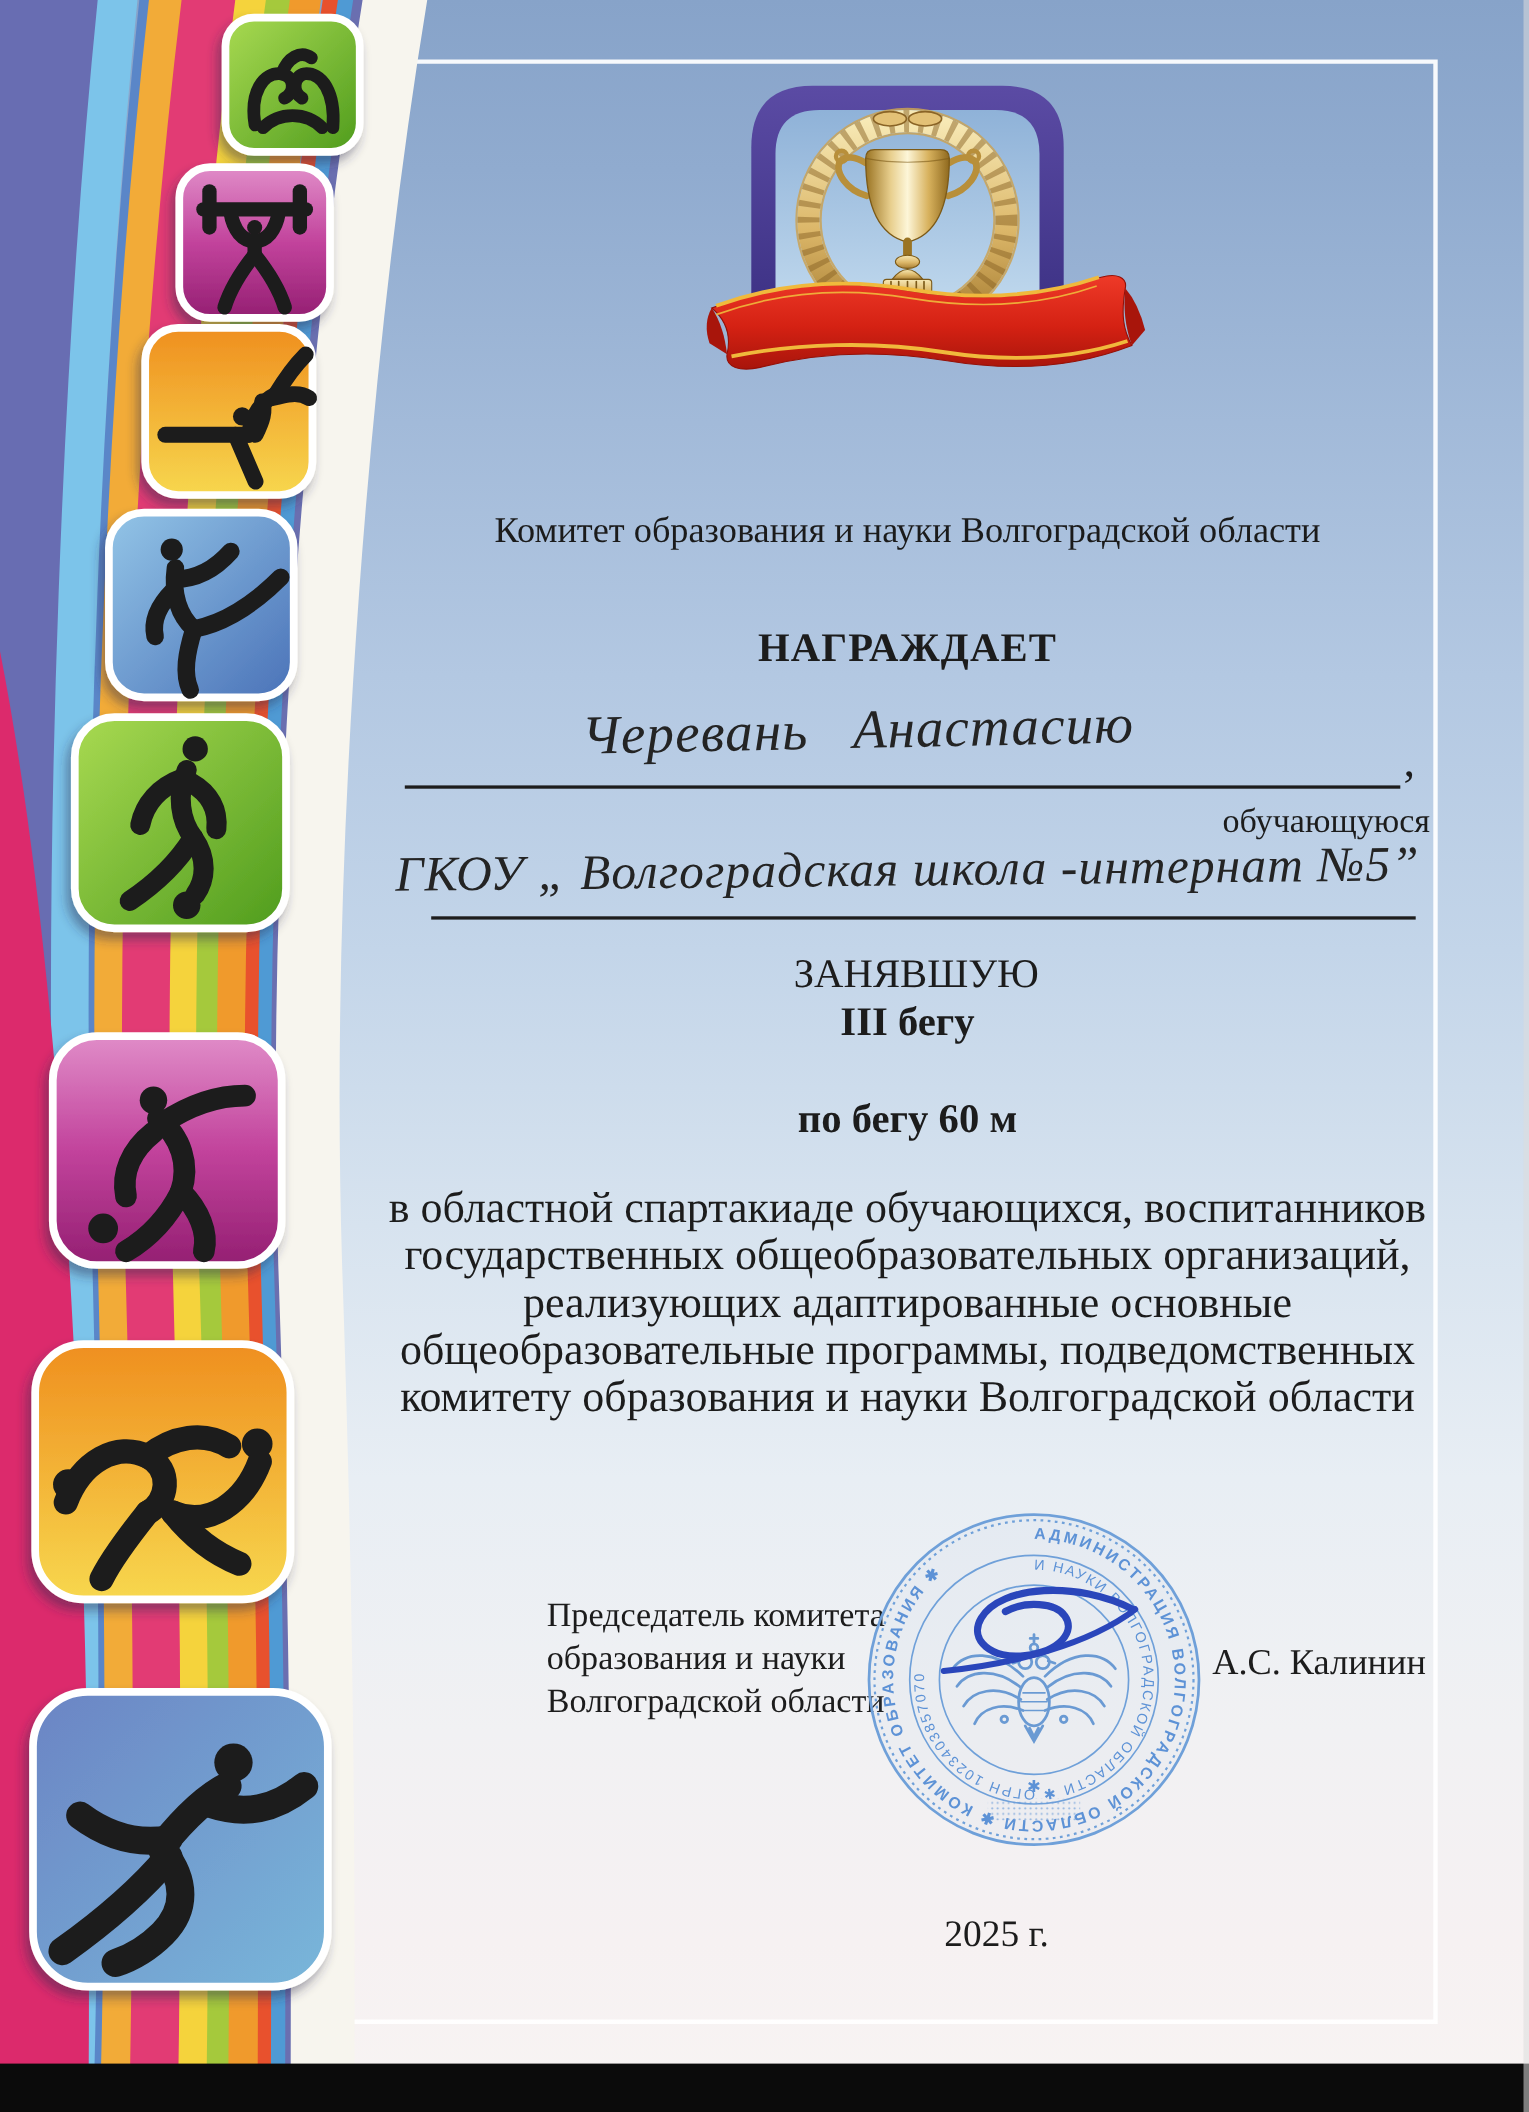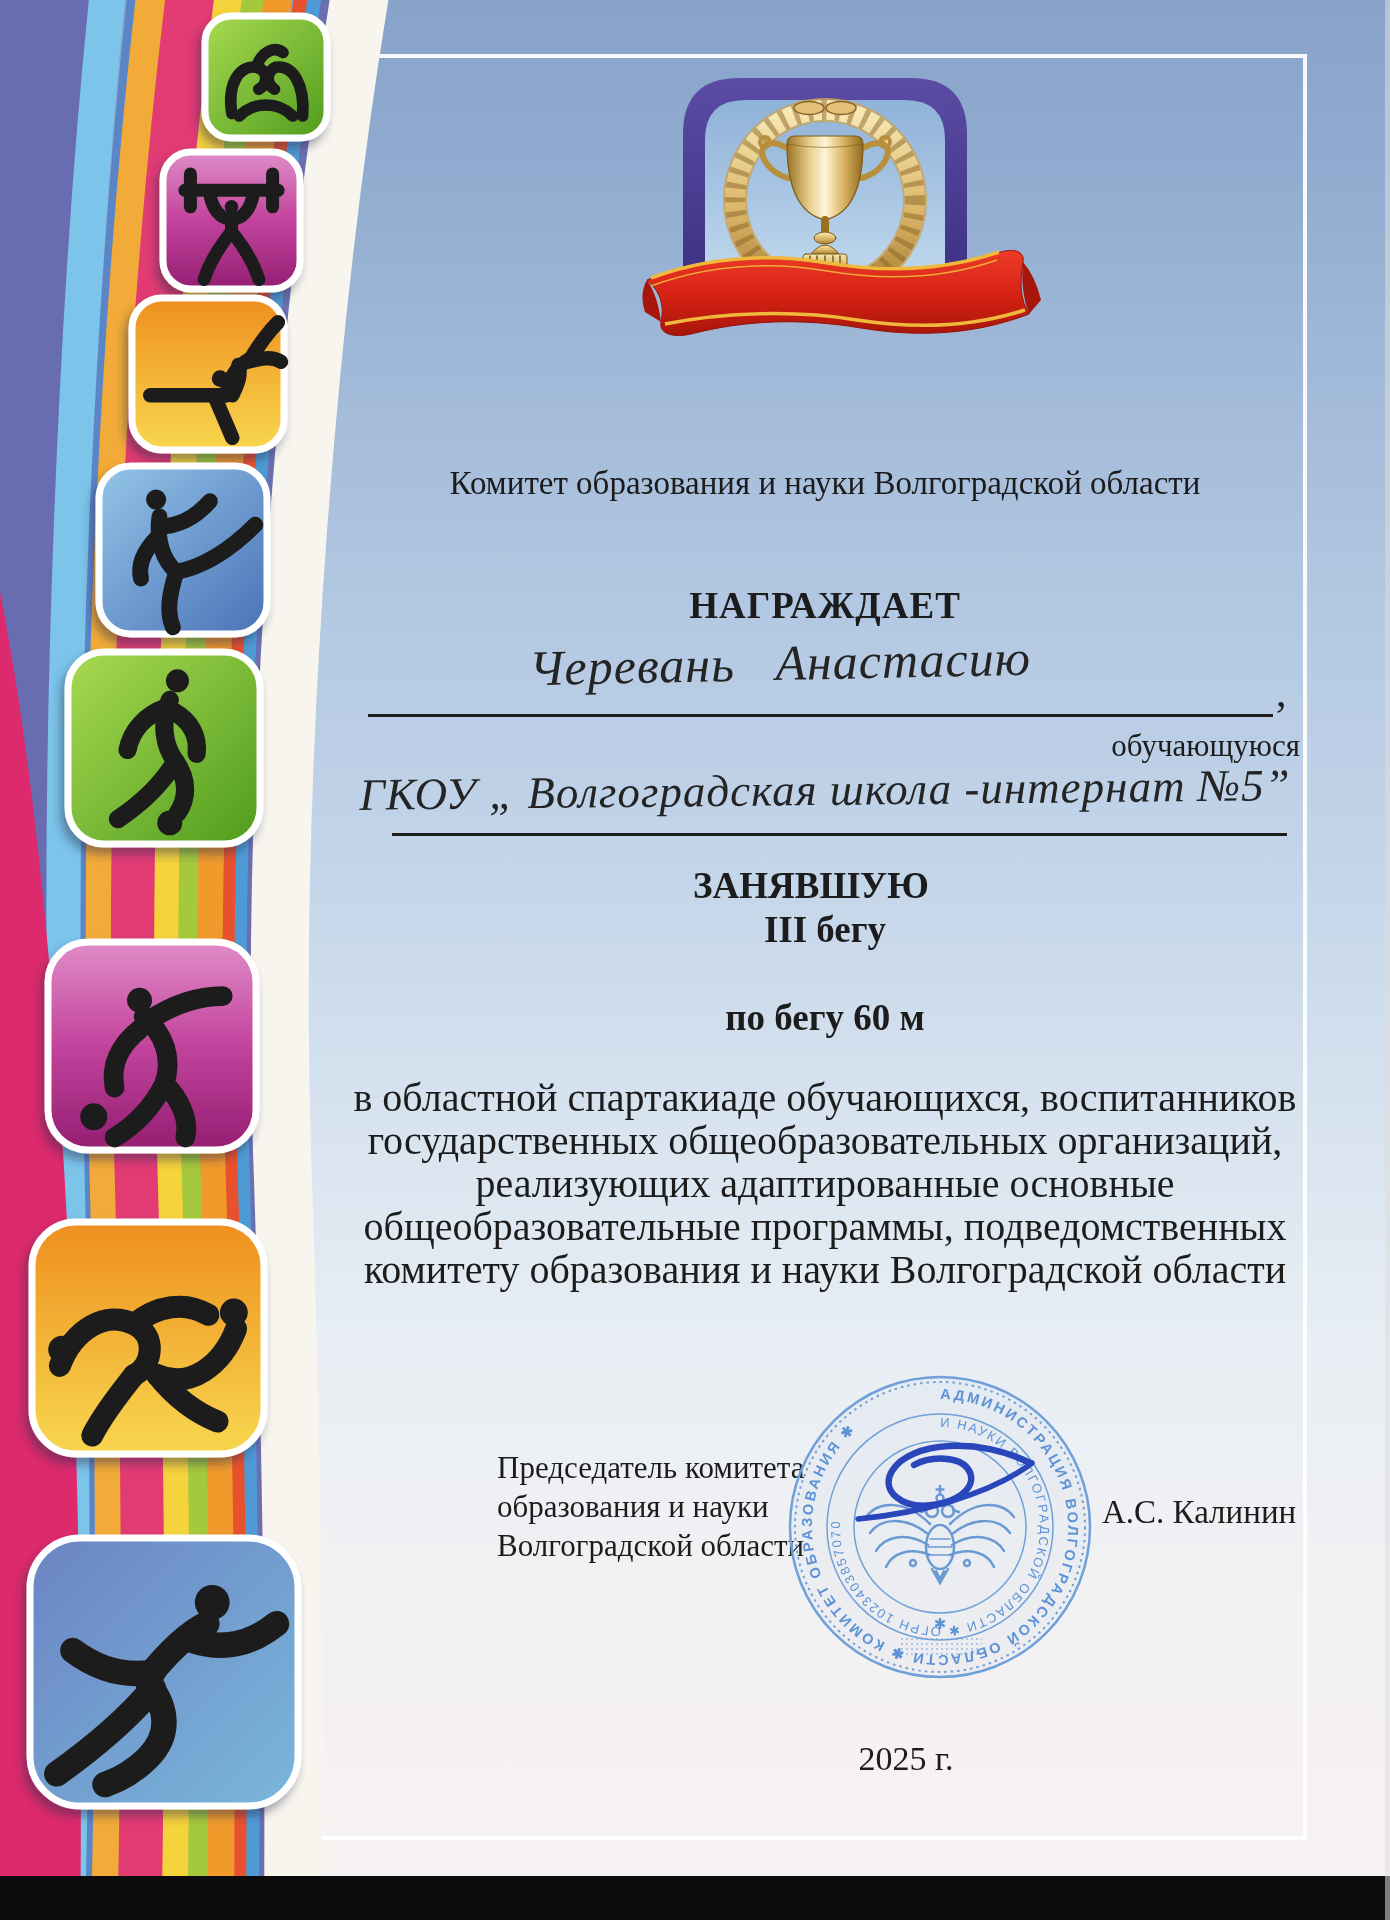--- a/index.html
+++ b/index.html
@@ -19,32 +19,32 @@
   .emblem{position:absolute;left:585px;top:48px;z-index:4;}
   .title{
     position:absolute;top:318px;left:350px;width:950px;text-align:center;
     font-size:118px;line-height:140px;font-style:italic;font-weight:bold;
     color:#3f3286;letter-spacing:2px;z-index:5;
     text-shadow:-3px -3px 0 #fff,3px -3px 0 #fff,-3px 3px 0 #fff,3px 3px 0 #fff,
       0 -4px 0 #fff,0 4px 0 #fff,-4px 0 0 #fff,4px 0 0 #fff,
       7px 8px 10px rgba(50,50,110,.4);
   }
   .issuer{position:absolute;top:465px;left:350px;width:950px;text-align:center;font-size:33px;color:#1b1b1b;z-index:5;}
-  .awards{position:absolute;top:584px;left:350px;width:950px;text-align:center;font-size:37px;font-weight:bold;letter-spacing:1px;z-index:5;}
+  .awards{position:absolute;top:568px;left:350px;width:950px;text-align:center;font-size:37px;font-weight:bold;letter-spacing:1px;z-index:5;}
   .hand{
     font-style:italic;color:#242424;white-space:pre;letter-spacing:1px;z-index:5;
   }
   .recipient{position:absolute;top:634px;left:350px;width:860px;text-align:center;font-size:50px;transform:rotate(-1.2deg);}
   .rule{position:absolute;height:0;border-top:3px solid #1d1d1d;z-index:5;}
   .rule-name{top:714px;left:368px;width:905px;}
   .rule-org{top:833px;left:392px;width:895px;}
   .after-name{position:absolute;top:668px;left:1276px;font-size:42px;z-index:5;}
   .role{position:absolute;top:728px;left:350px;width:950px;text-align:right;font-size:31px;z-index:5;}
   .organization{position:absolute;top:764px;left:350px;width:950px;text-align:center;font-size:45px;transform:rotate(-0.6deg);}
-  .result-label{position:absolute;top:864px;left:336px;width:950px;text-align:center;font-size:37px;font-weight:bold;z-index:5;}
+  .result-label{position:absolute;top:864px;left:358px;width:950px;text-align:center;font-size:37px;font-weight:normal;z-index:5;}
   .result-place{position:absolute;top:908px;left:350px;width:950px;text-align:center;font-size:37px;font-weight:bold;z-index:5;}
   .discipline{position:absolute;top:996px;left:350px;width:950px;text-align:center;font-size:37px;font-weight:bold;z-index:5;}
   .description{
     position:absolute;top:1076px;left:350px;width:950px;text-align:center;
     font-size:40px;line-height:43px;white-space:pre-line;z-index:5;
   }
   .signer-position{
     position:absolute;top:1448px;left:497px;width:420px;text-align:left;
     font-size:31px;line-height:39px;white-space:pre-line;z-index:5;
   }

